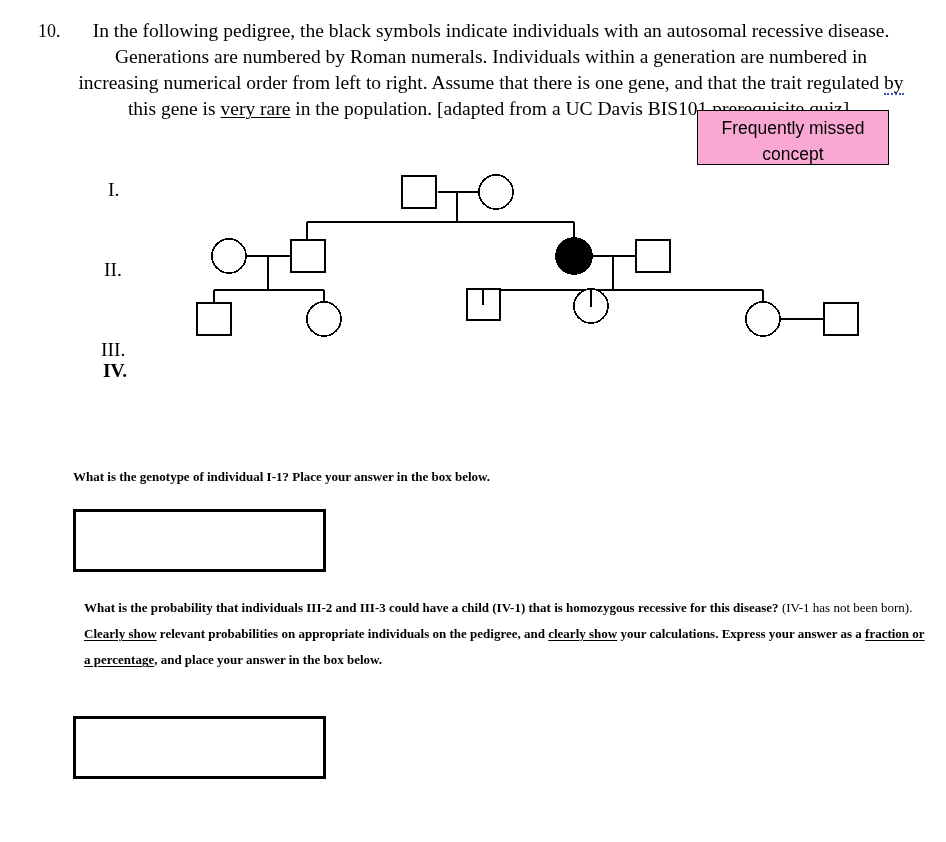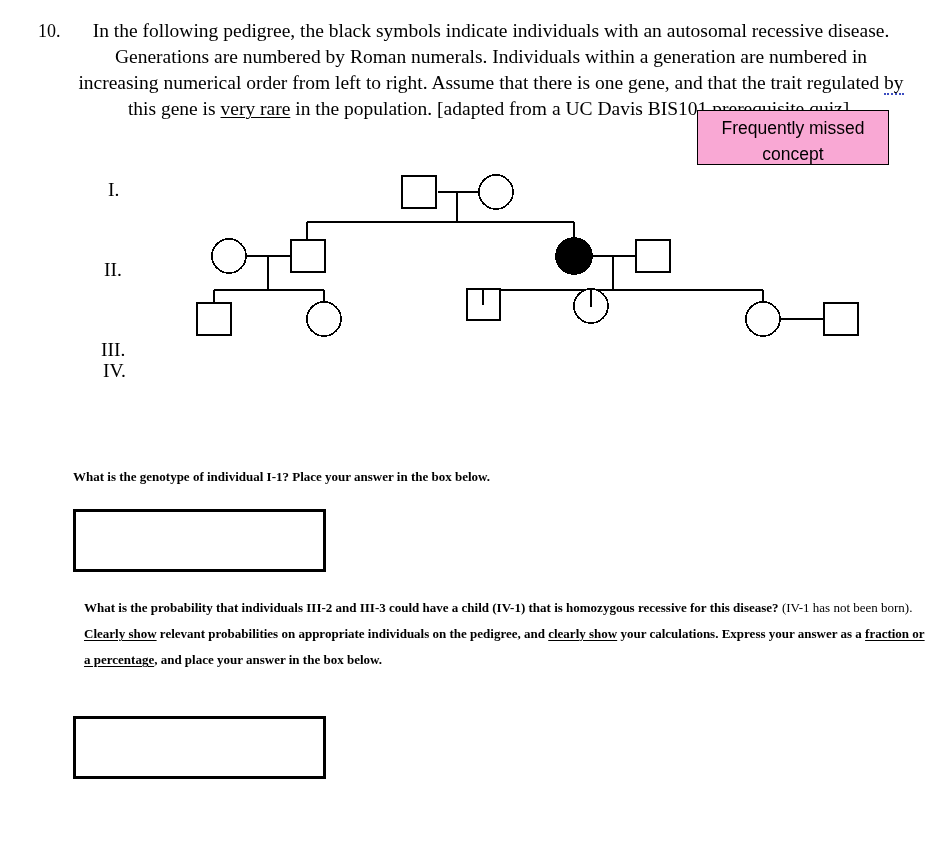--- a/index.html
+++ b/index.html
@@ -81,21 +81,21 @@
 
   .gen-label {
     position: absolute;
     font-size: 19.5px;
     line-height: 20px;
     font-family: "Liberation Serif", "DejaVu Serif", serif;
   }
   #gen-I   { left: 108px; top: 180px; }
   #gen-II  { left: 104px; top: 251px; margin-top: 9px; }
   #gen-III { left: 101px; top: 308px; margin-top: 32px; }
-  #gen-IV  { left: 103px; top: 361px; }
+  #gen-IV  { left: 103px; top: 361px; font-weight: bold; }
 
   
   .question-block {
     position: absolute;
     font-family: "Liberation Serif", "DejaVu Serif", serif;
     font-weight: bold;
     font-size: 13px;
     line-height: 26px;
   }
   #question-1 { left: 73px; top: 464px; width: 840px; }

